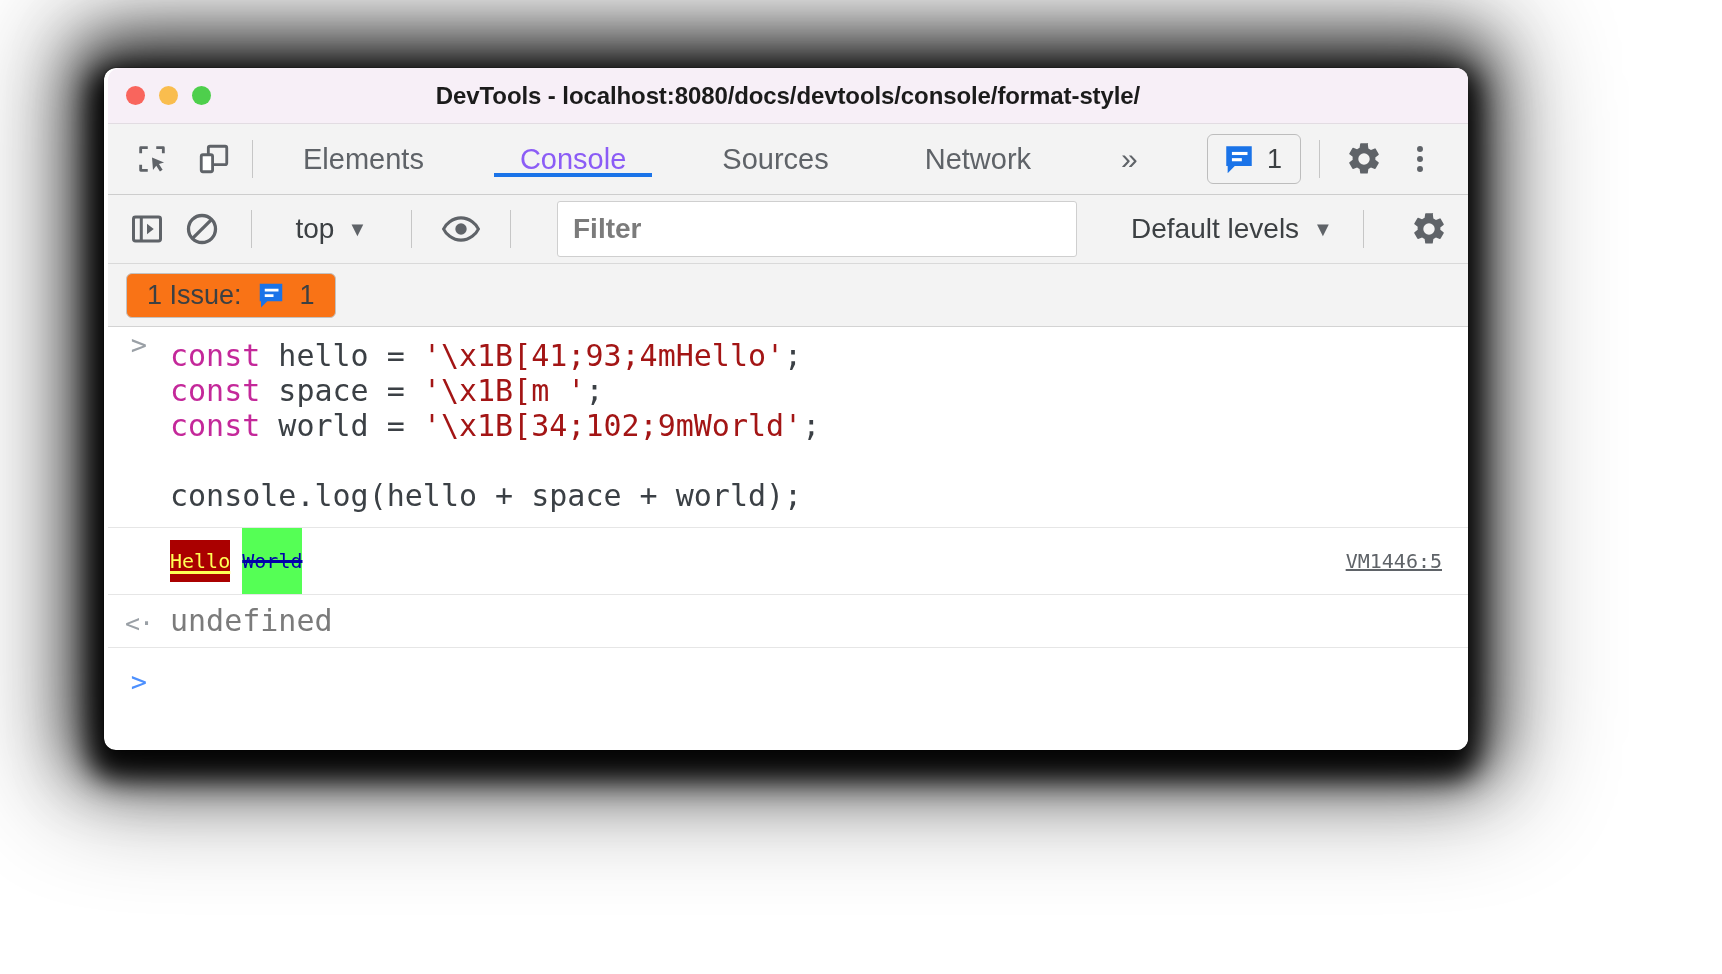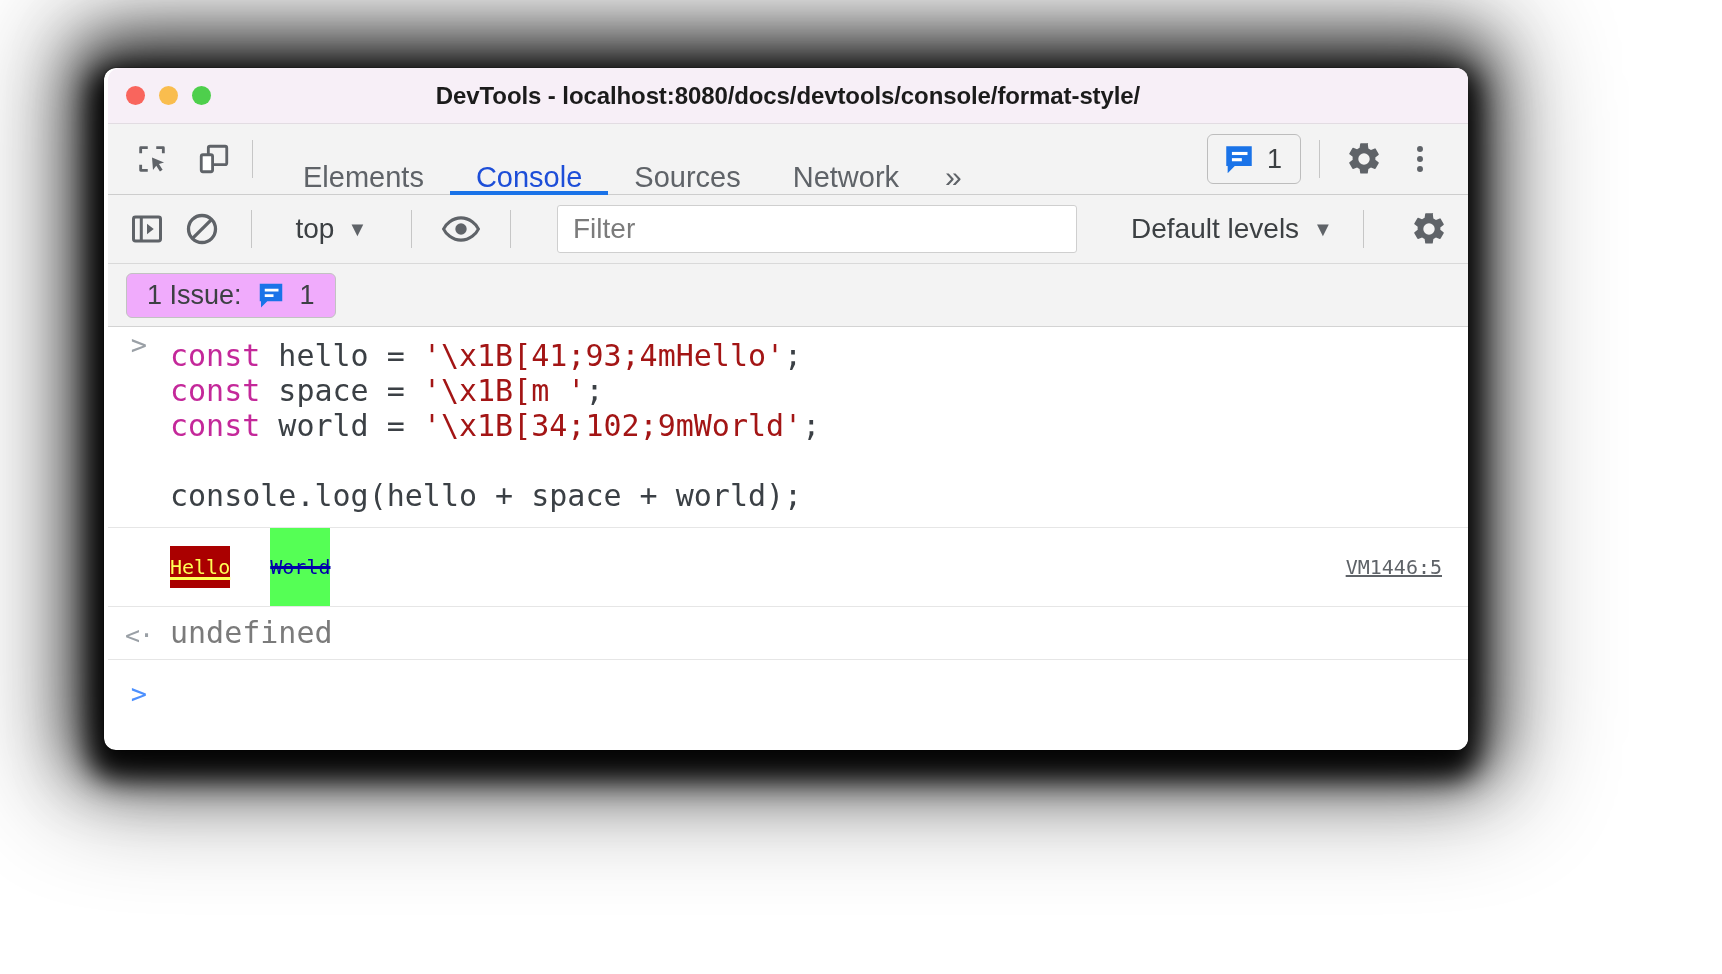--- a/index.html
+++ b/index.html
@@ -108,34 +108,35 @@
     justify-content: center;
     color: #5f6368;
   }
   .vsep {
     width: 1px;
     background: #c6c6c6;
     margin: 16px 18px;
   }
   .tabs {
     display: flex;
-    align-items: flex-end;
+    align-items: center;
     margin-left: 6px;
+    gap: 44px;
   }
   .tab {
     display: flex;
     align-items: center;
     padding: 0 26px;
     font-size: 29px;
     color: #5f6368;
     position: relative;
     white-space: nowrap;
   }
   .tab.active {
-    color: #1d4ed8;
+    color: #8b5cf6;
   }
   .tab.active::after {
     content: "";
     position: absolute;
     left: 0;
     right: 0;
     bottom: -1px;
     height: 4px;
     background: #1a73e8;
   }
@@ -201,31 +202,32 @@
     color: #3c4043;
   }
   .caret {
     font-size: 20px;
     color: #5f6368;
     line-height: 1;
   }
   .filter-input {
     flex: 0 0 auto;
     width: 520px;
-    height: 48px;
+    height: 56px;
     margin-left: 16px;
     background: #ffffff;
     border: 1px solid #cfcfcf;
     border-radius: 3px;
     display: flex;
     align-items: center;
     padding: 0 15px;
     font-size: 28px;
     color: #7b7b7b;
     box-sizing: border-box;
+    font-weight: bold;
   }
   .levels {
     display: flex;
     align-items: center;
     gap: 14px;
     margin-left: 38px;
     font-size: 28px;
     color: #3c4043;
     white-space: nowrap;
   }
@@ -246,21 +248,21 @@
     align-items: center;
     padding-left: 18px;
     border-bottom: 1px solid #d3d3d3;
   }
   .issue-chip {
     display: flex;
     align-items: center;
     gap: 14px;
     border: 1px solid #c2c2c2;
     border-radius: 6px;
-    background: #f0abfc;
+    background: #f97316;
     padding: 6px 20px;
     font-size: 27px;
     color: #3c4043;
   }
 
   
   .console-body {
     flex: 1 1 auto;
     background: #ffffff;
     overflow: hidden;
@@ -327,22 +329,21 @@
     padding: 2px 0;
   }
   .ansi-space {
     color: #202124;
   }
   .ansi-world {
     background: #55ff55;
     color: #0000aa;
     text-decoration: line-through;
     text-decoration-thickness: 3px;
-    padding: 20px 0;
-    margin-left: 28px;
+    padding: 14px 0;
   }
   .vm-link {
     font-size: 20px;
     color: #5f6368;
     text-decoration: underline;
     padding-right: 26px;
     white-space: nowrap;
     font-family: "DejaVu Sans Mono", "Liberation Mono", monospace;
   }
   .undef-row {

